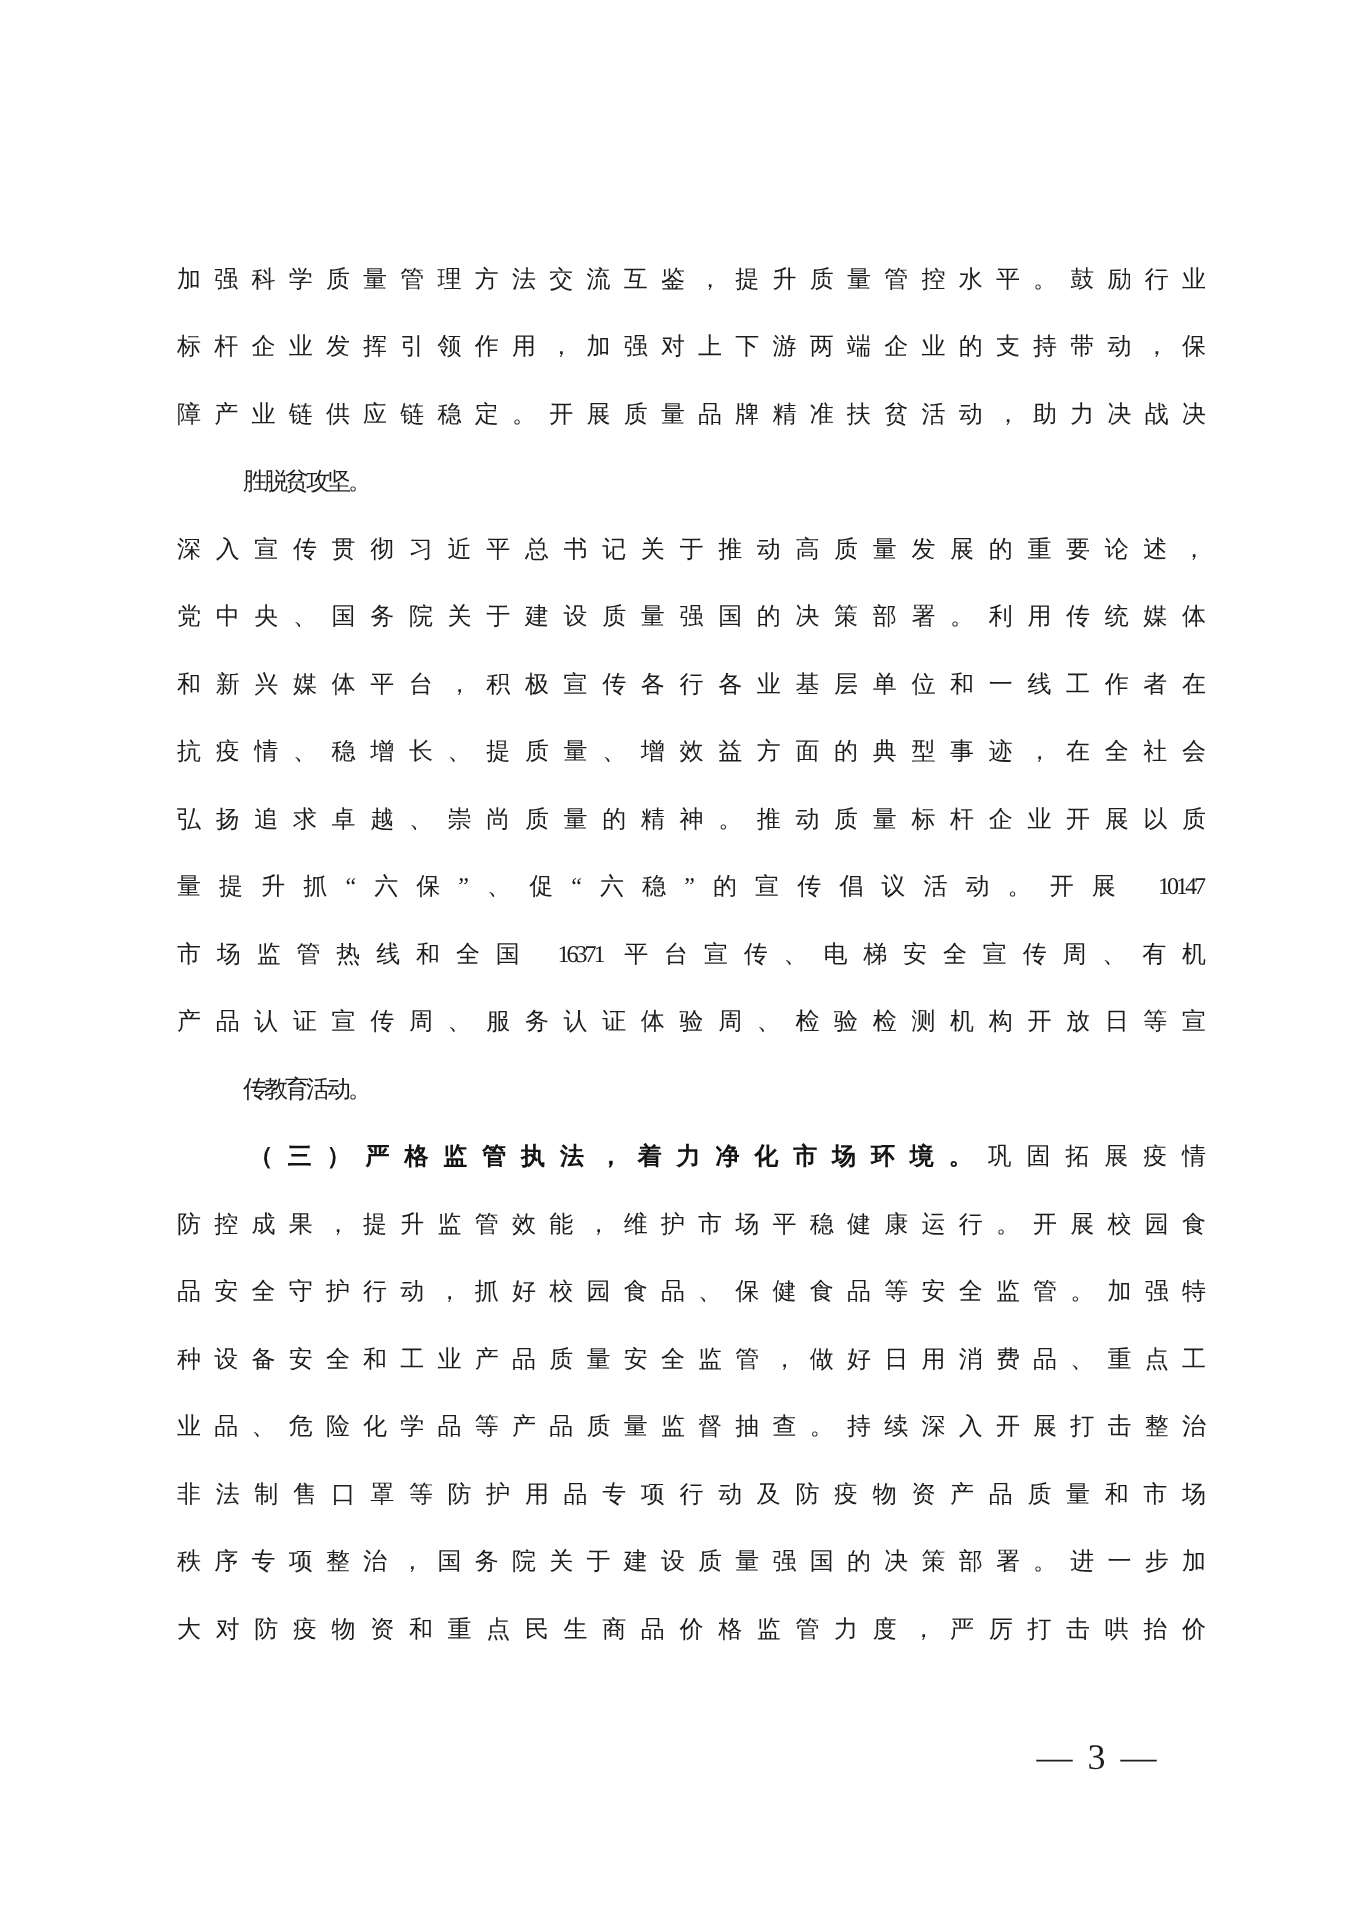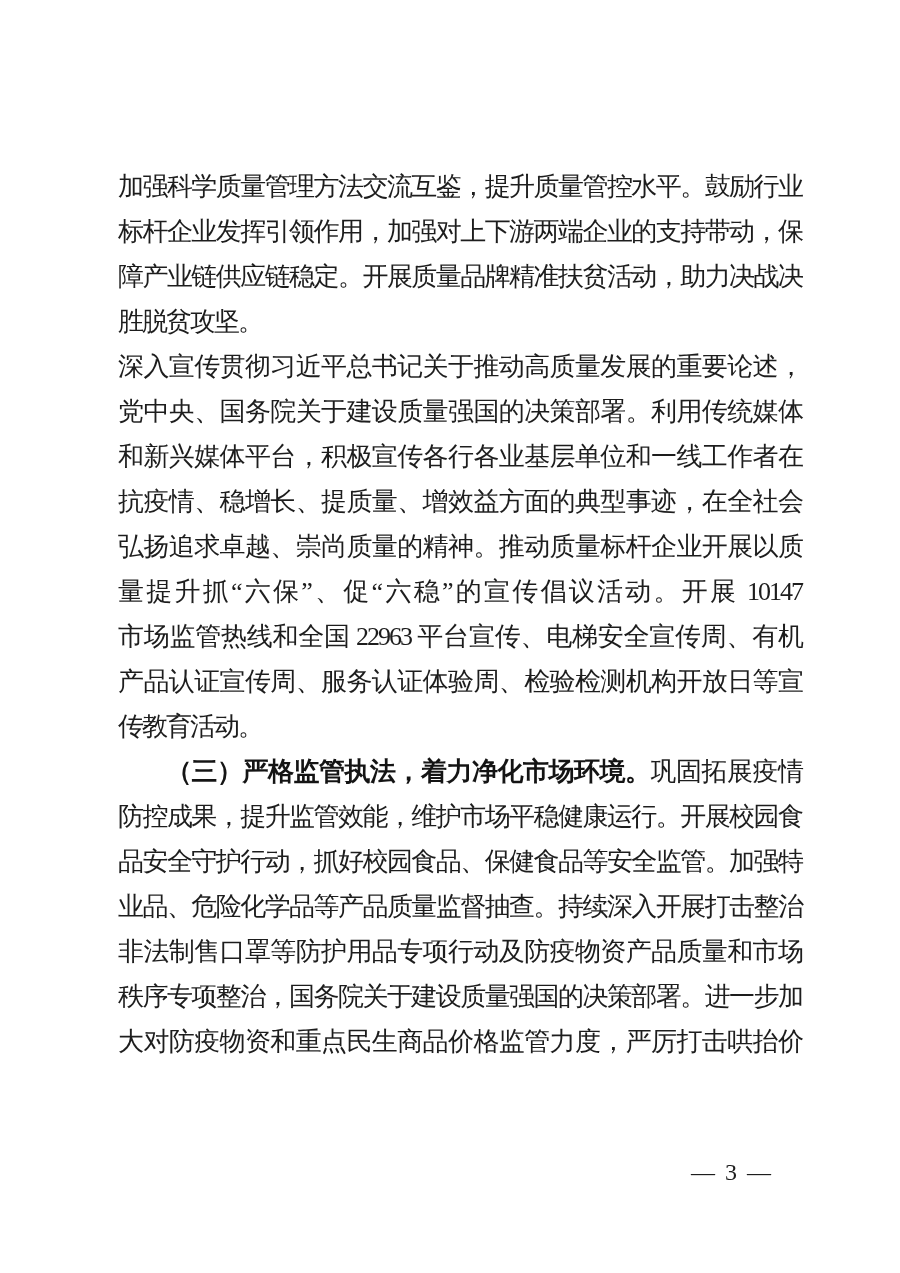--- a/index.html
+++ b/index.html
@@ -23,32 +23,33 @@
   }
   .text-block {
     position: absolute;
     left: 118px;
     top: 164px;
     width: 684px;
   }
   .line {
     height: 45px;
     line-height: 45px;
-    font-size: 26px;
+    font-size: 16px;
     letter-spacing: -2px;
     color: #1d1d1d;
     text-align: justify;
     white-space: nowrap;
   }
   .line.fill {
     text-align-last: justify;
   }
   .line.short {
     text-align: center;
     text-align-last: left;
+    margin-left: 44px;
   }
   .line.indent {
     text-indent: 48px;
   }
   .seg { display: inline; }
   .seg.bold {
     font-weight: 700;
     color: #141414;
   }
   .page-number {
@@ -70,25 +71,26 @@
       <div class="line fill"><span class="seg">加强科学质量管理方法交流互鉴，提升质量管控水平。鼓励行业</span></div>
       <div class="line fill"><span class="seg">标杆企业发挥引领作用，加强对上下游两端企业的支持带动，保</span></div>
       <div class="line fill"><span class="seg">障产业链供应链稳定。开展质量品牌精准扶贫活动，助力决战决</span></div>
       <div class="line short"><span class="seg">胜脱贫攻坚。</span></div>
       <div class="line fill"><span class="seg">深入宣传贯彻习近平总书记关于推动高质量发展的重要论述，</span></div>
       <div class="line fill"><span class="seg">党中央、国务院关于建设质量强国的决策部署。利用传统媒体</span></div>
       <div class="line fill"><span class="seg">和新兴媒体平台，积极宣传各行各业基层单位和一线工作者在</span></div>
       <div class="line fill"><span class="seg">抗疫情、稳增长、提质量、增效益方面的典型事迹，在全社会</span></div>
       <div class="line fill"><span class="seg">弘扬追求卓越、崇尚质量的精神。推动质量标杆企业开展以质</span></div>
       <div class="line fill"><span class="seg">量提升抓“六保”、促“六稳”的宣传倡议活动。开展 10147</span></div>
-      <div class="line fill"><span class="seg">市场监管热线和全国 22963 平台宣传、电梯安全宣传周、有机</span></div>
+      <div class="line fill"><span class="seg">市场监管热线和全国 16371 平台宣传、电梯安全宣传周、有机</span></div>
       <div class="line fill"><span class="seg">产品认证宣传周、服务认证体验周、检验检测机构开放日等宣</span></div>
       <div class="line short"><span class="seg">传教育活动。</span></div>
       <div class="line fill indent"><span class="seg bold">（三）严格监管执法，着力净化市场环境。</span><span class="seg">巩固拓展疫情</span></div>
       <div class="line fill"><span class="seg">防控成果，提升监管效能，维护市场平稳健康运行。开展校园食</span></div>
       <div class="line fill"><span class="seg">品安全守护行动，抓好校园食品、保健食品等安全监管。加强特</span></div>
+      <div class="line fill"><span class="seg">种设备安全和工业产品质量安全监管，做好日用消费品、重点工</span></div>
       <div class="line fill"><span class="seg">业品、危险化学品等产品质量监督抽查。持续深入开展打击整治</span></div>
       <div class="line fill"><span class="seg">非法制售口罩等防护用品专项行动及防疫物资产品质量和市场</span></div>
       <div class="line fill"><span class="seg">秩序专项整治，国务院关于建设质量强国的决策部署。进一步加</span></div>
       <div class="line fill"><span class="seg">大对防疫物资和重点民生商品价格监管力度，严厉打击哄抬价</span></div>
     </div>
   <div class="page-number">— 3 —</div>
 </div>
 
 </body></html>

